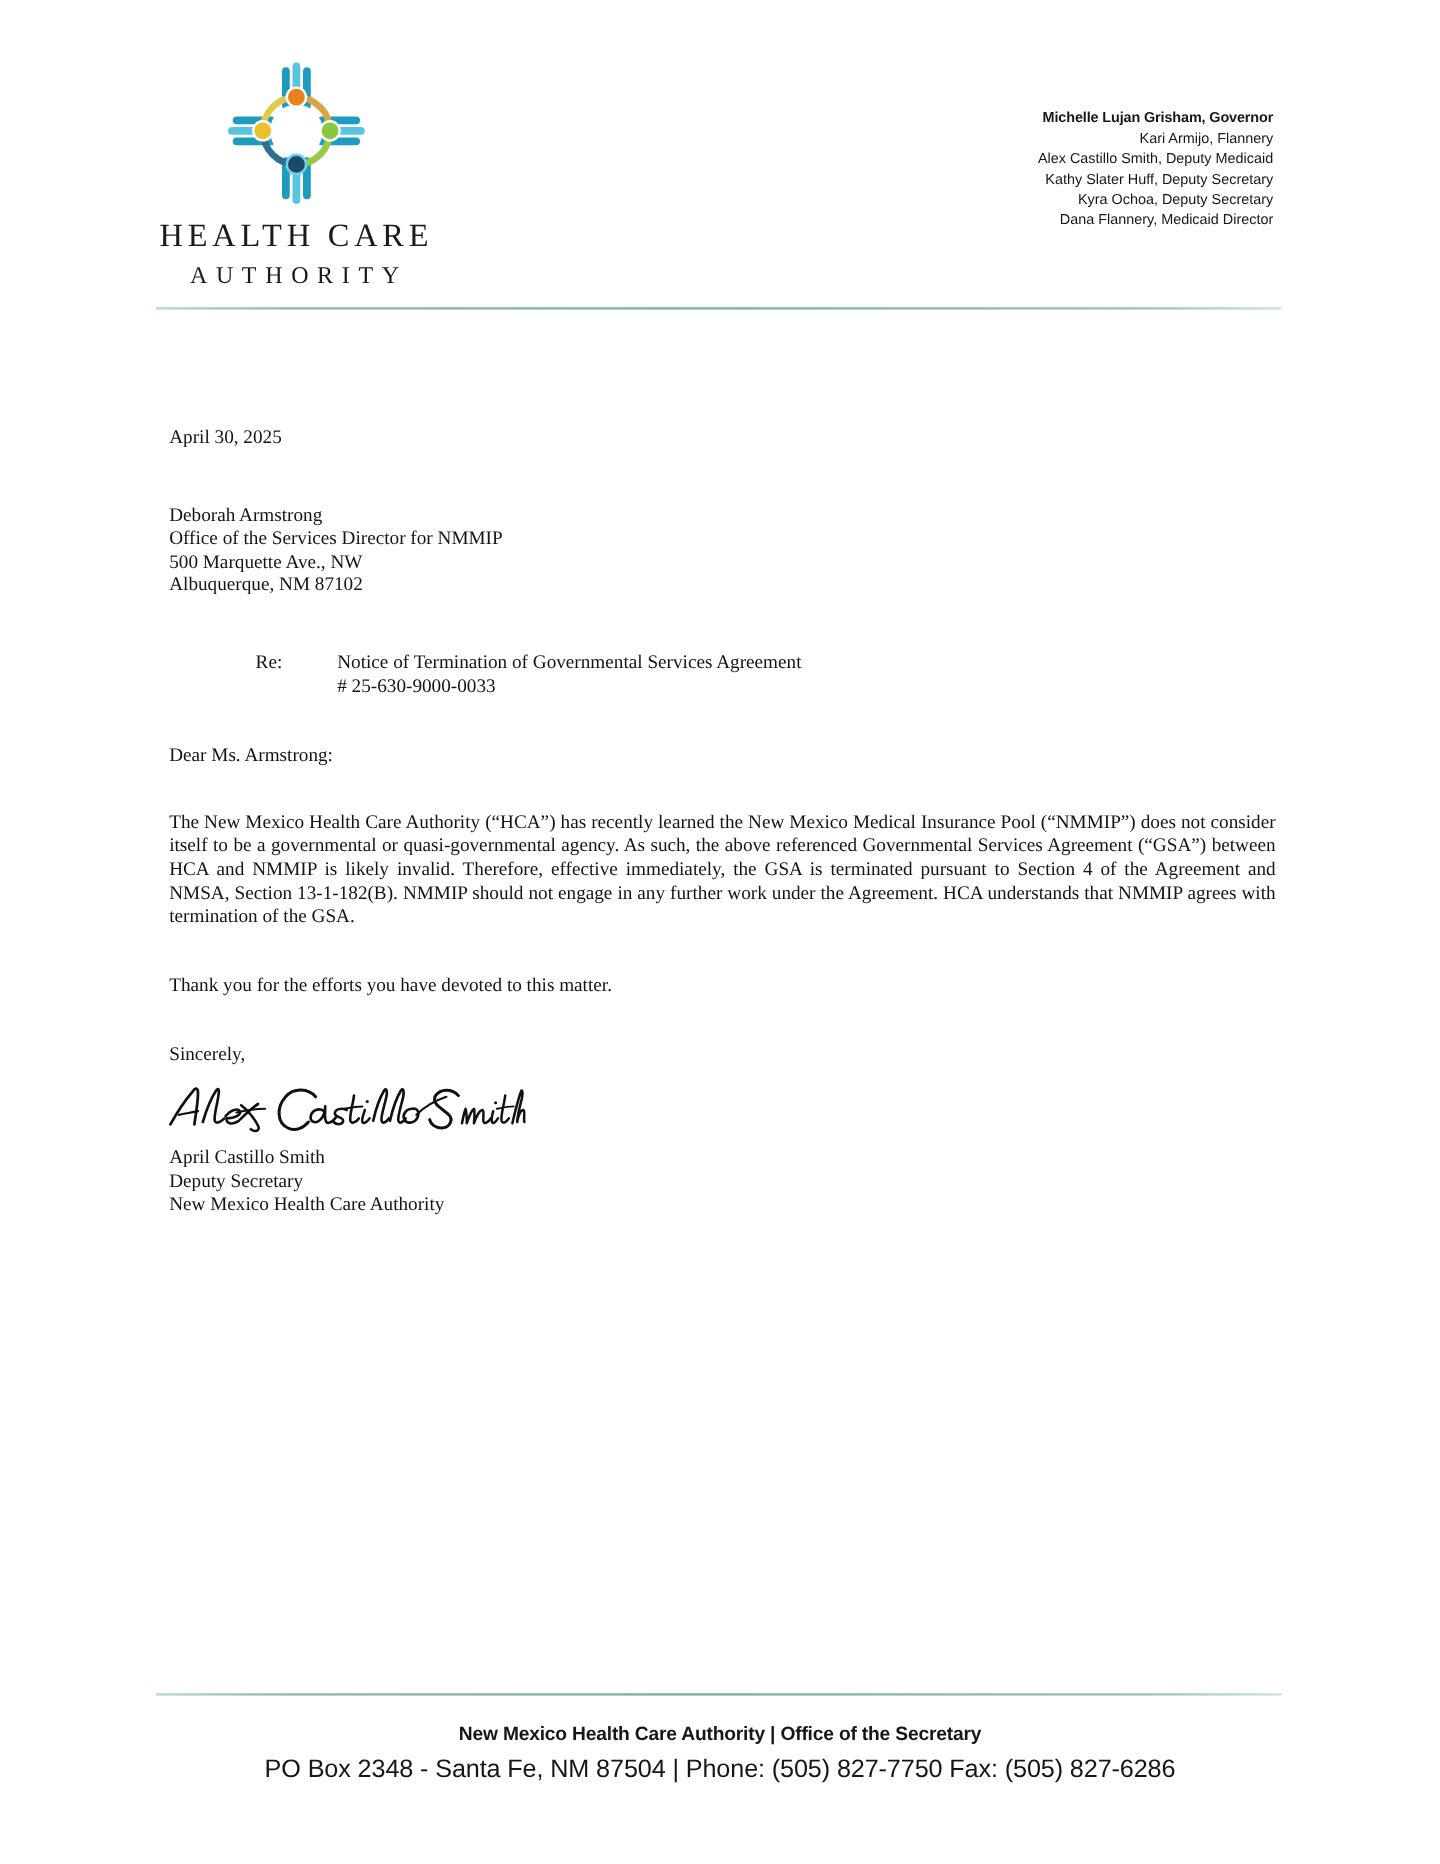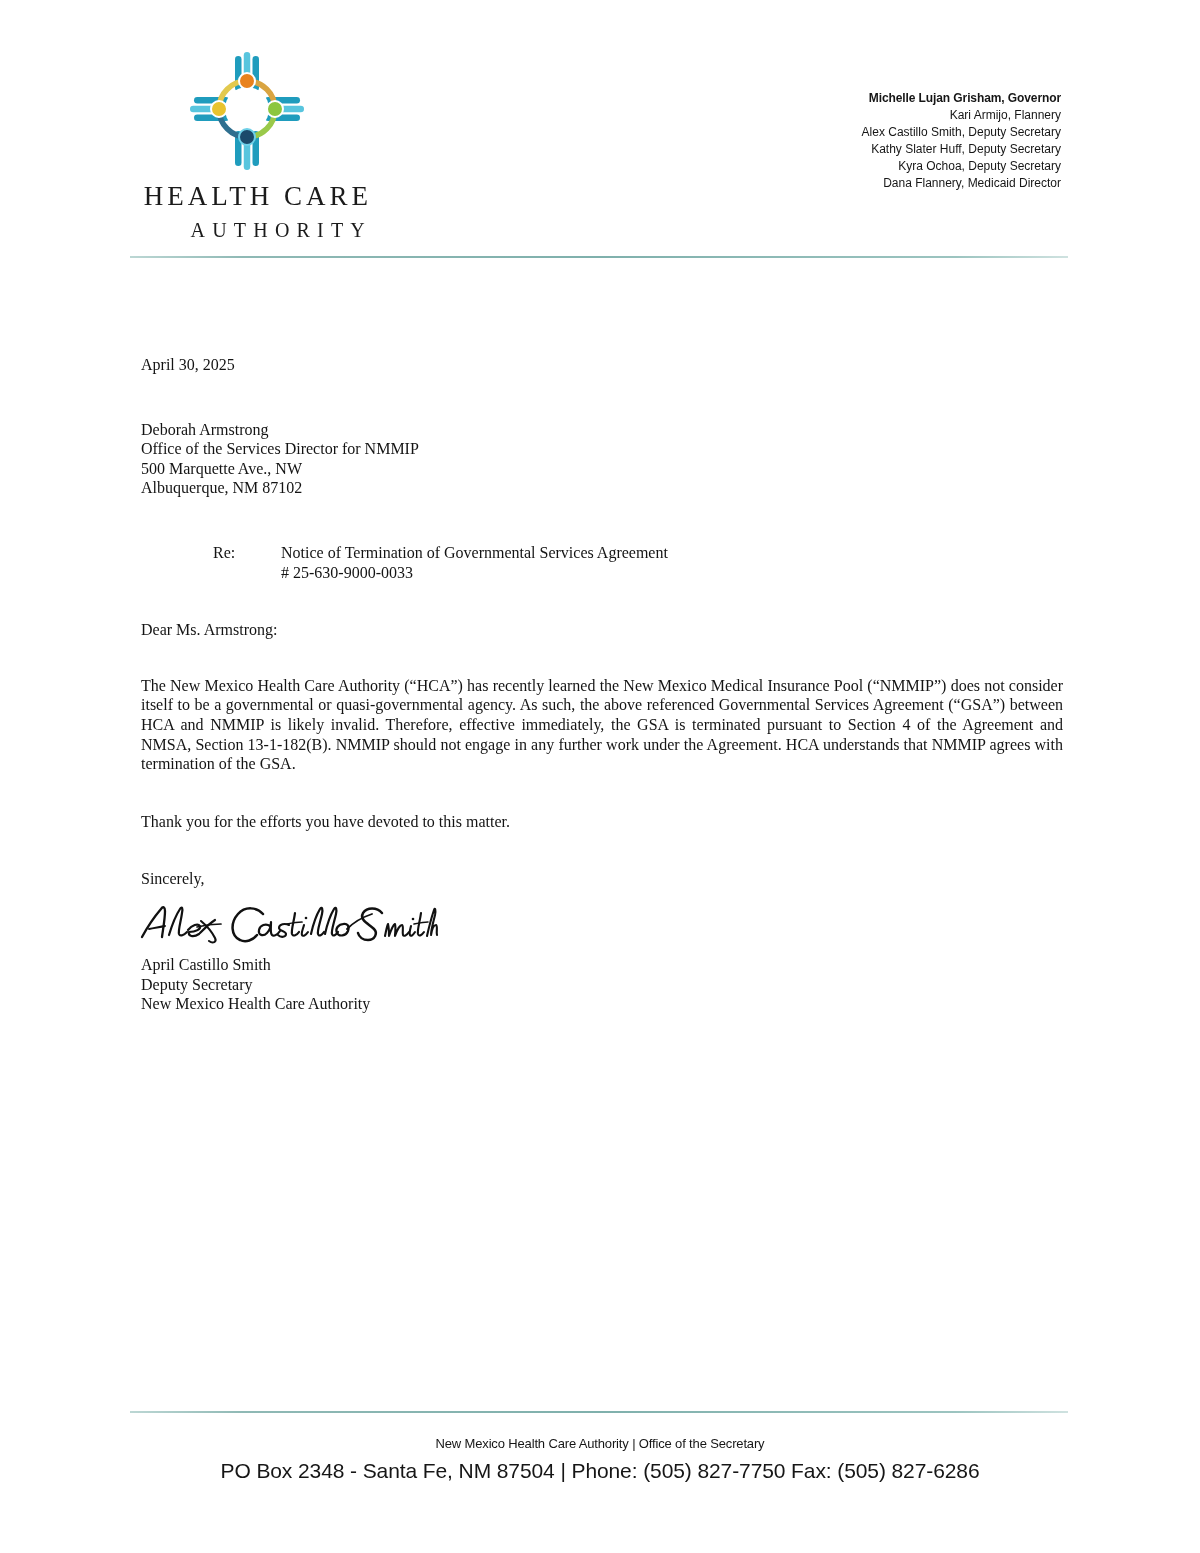--- a/index.html
+++ b/index.html
@@ -30,21 +30,21 @@
     right: 0;
     top: 0;
     height: 262px;
   }
 
   .brand-block {
     position: absolute;
     left: 122px;
     top: 46px;
     width: 250px;
-    text-align: right;
+    text-align: center;
   }
 
   .zia-logo {
     display: block;
     margin: 0 auto;
     width: 120px;
     height: 130px;
   }
 
   .wordmark {
@@ -156,22 +156,22 @@
   .footer {
     position: absolute;
     left: 0;
     right: 0;
     top: 1434px;
     text-align: center;
     font-family: "Liberation Sans", "DejaVu Sans", sans-serif;
     color: #161616;
   }
   .footer-line1 {
-    font-size: 13px;
-    font-weight: normal;
+    font-size: 16px;
+    font-weight: bold;
     letter-spacing: -0.15px;
     line-height: 1.5;
   }
   .footer-line2 {
     font-size: 21px;
     letter-spacing: -0.1px;
     line-height: 1.55;
     margin-top: 1px;
   }
 </style>
@@ -229,21 +229,21 @@
 
       <div class="wordmark">
         <div class="wordmark-line1">HEALTH CARE</div>
         <div class="wordmark-line2">AUTHORITY</div>
       </div>
     </div>
 
     <div class="officials">
       <div class="official-row lead">Michelle Lujan Grisham, Governor</div>
       <div class="official-row">Kari Armijo, Flannery</div>
-      <div class="official-row">Alex Castillo Smith, Deputy Secretary</div>
+      <div class="official-row">Alex Castillo Smith, Deputy Medicaid</div>
       <div class="official-row">Kathy Slater Huff, Deputy Secretary</div>
       <div class="official-row">Kyra Ochoa, Deputy Secretary</div>
       <div class="official-row">Dana Flannery, Medicaid Director</div>
     </div>
 
     <div class="rule rule-header"></div>
   </div>
 
   <div class="letter-body">
 

